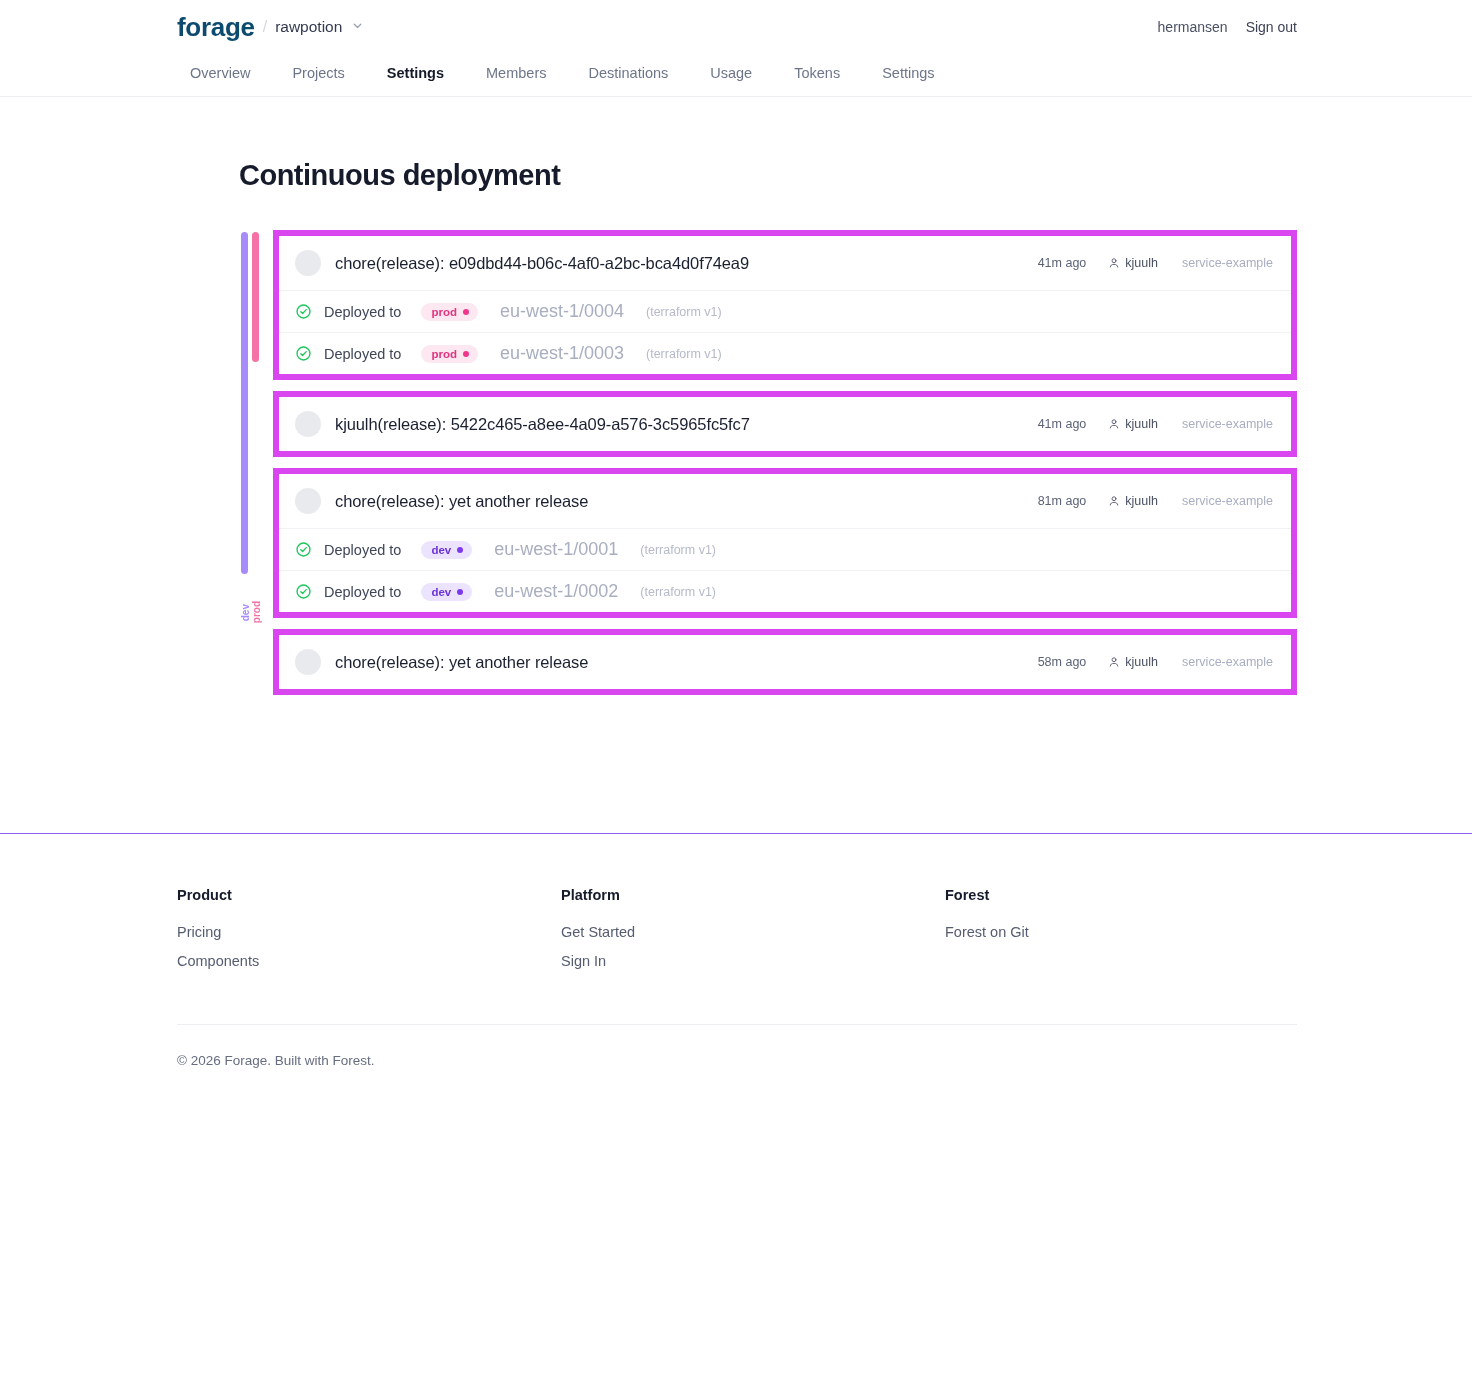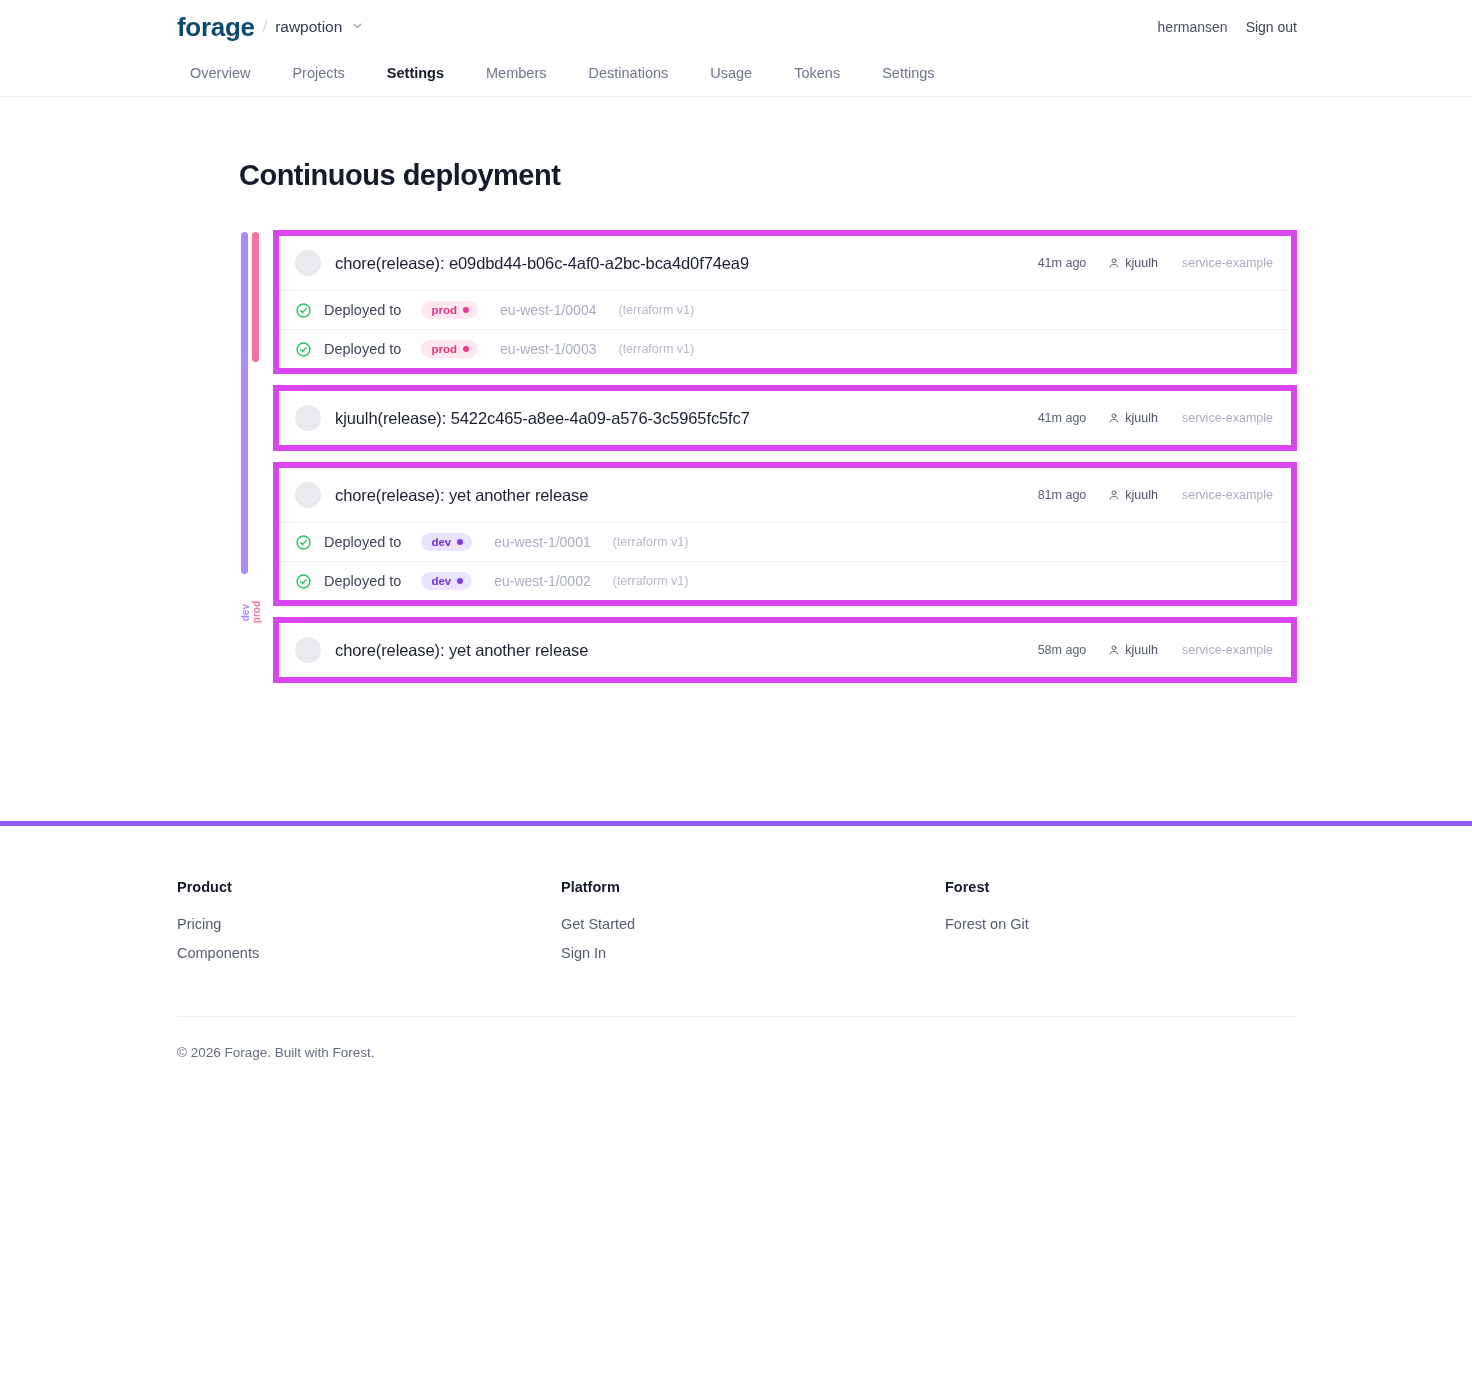--- a/index.html
+++ b/index.html
@@ -216,35 +216,35 @@
     height: 6px;
     border-radius: 50%;
     margin-left: 6px;
   }
   .badge.prod { background: #fde7f1; color: #e0357f; }
   .badge.prod .dot { background: #f0368a; }
   .badge.dev  { background: #ece4fe; color: #6d35d6; }
   .badge.dev  .dot { background: #7c3aed; }
 
   .deploy-dest {
-    font-size: 14px;
+    font-size: 18px;
     color: #a9aec0;
     margin-left: 22px;
   }
   .deploy-tf {
     font-size: 12.5px;
     color: #b6bac9;
     margin-left: 22px;
     text-align: right;
   }
 
   
   .footer {
     margin-top: 138px;
-    border-top: 5px solid #8b5cf6;
+    border-top: 1px solid #8b5cf6;
     background: #ffffff;
   }
   .footer-inner {
     width: 1122px;
     margin: 0 auto;
     padding: 53px 0 0 2px;
   }
   .fcols {
     display: flex;
   }

